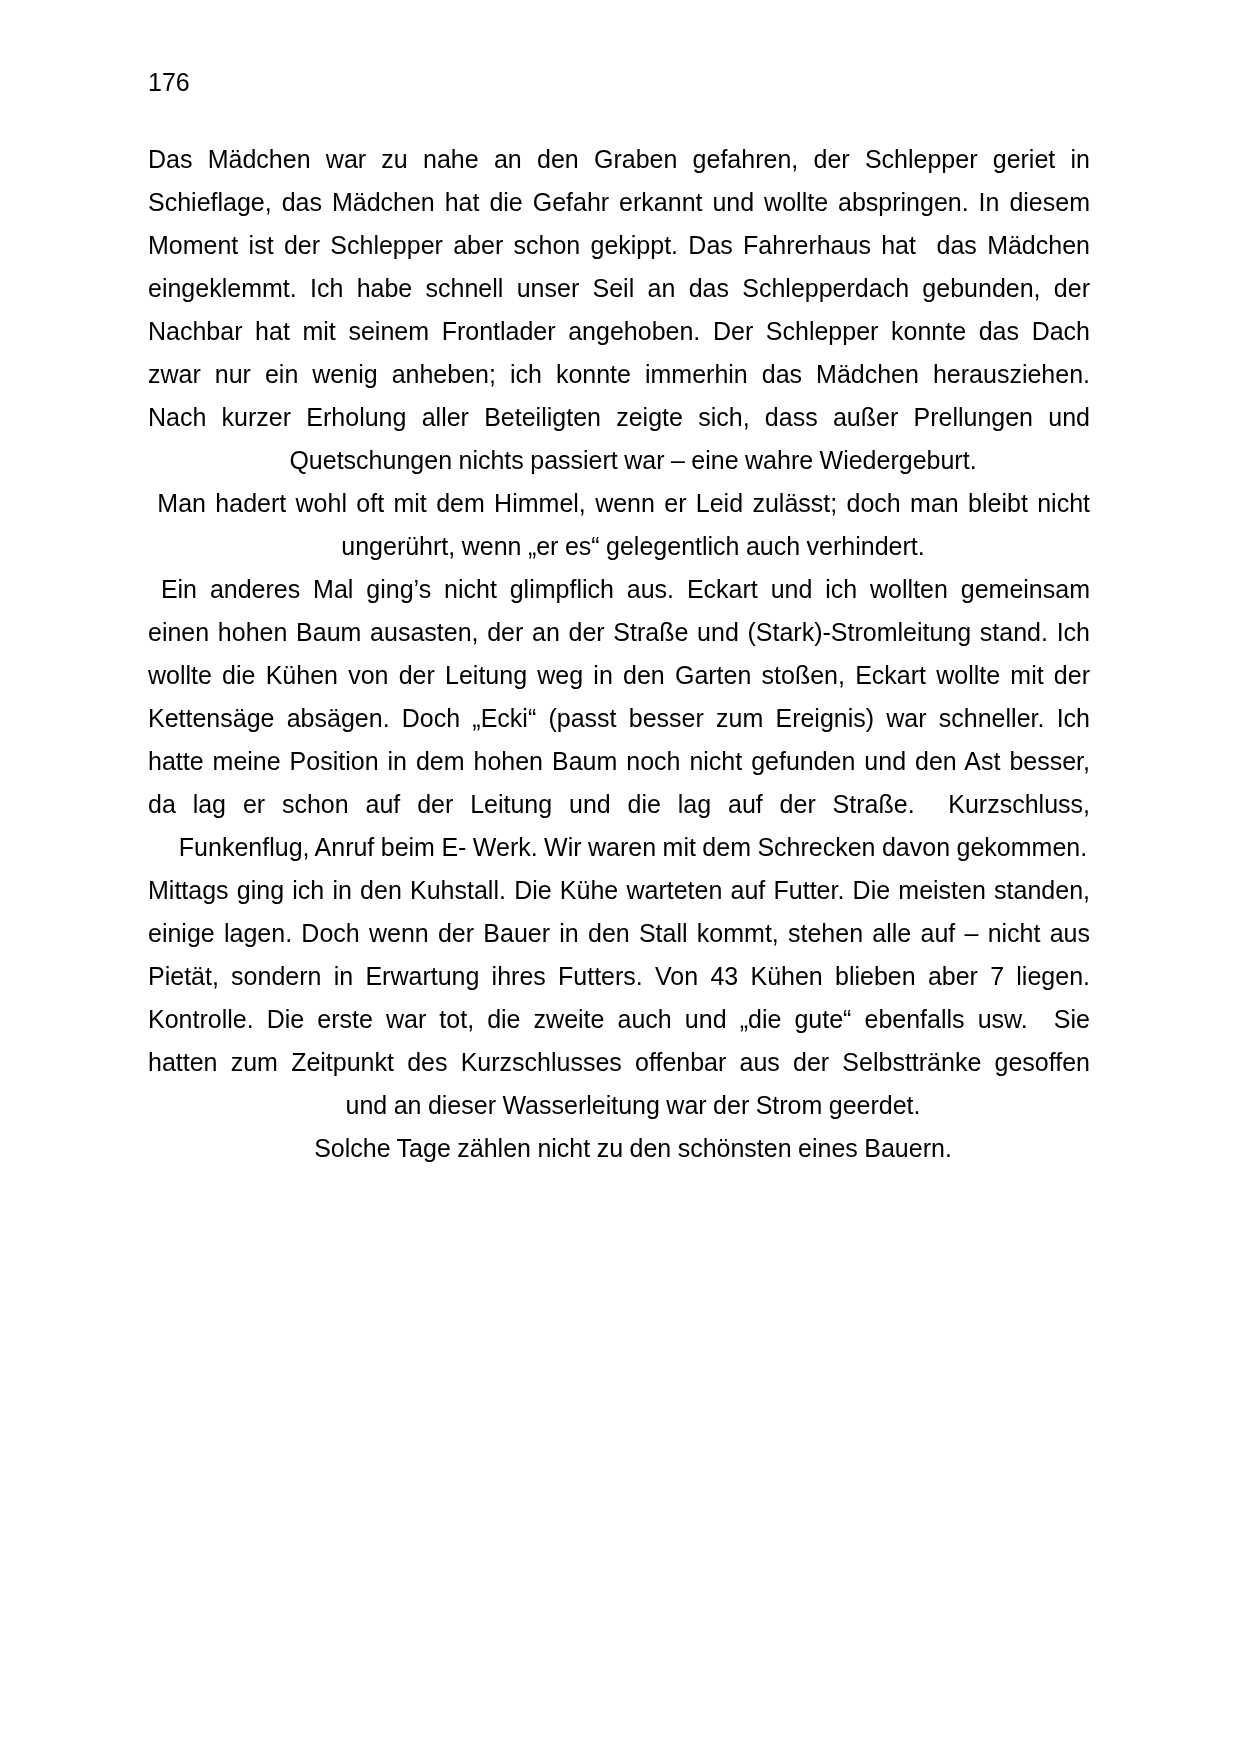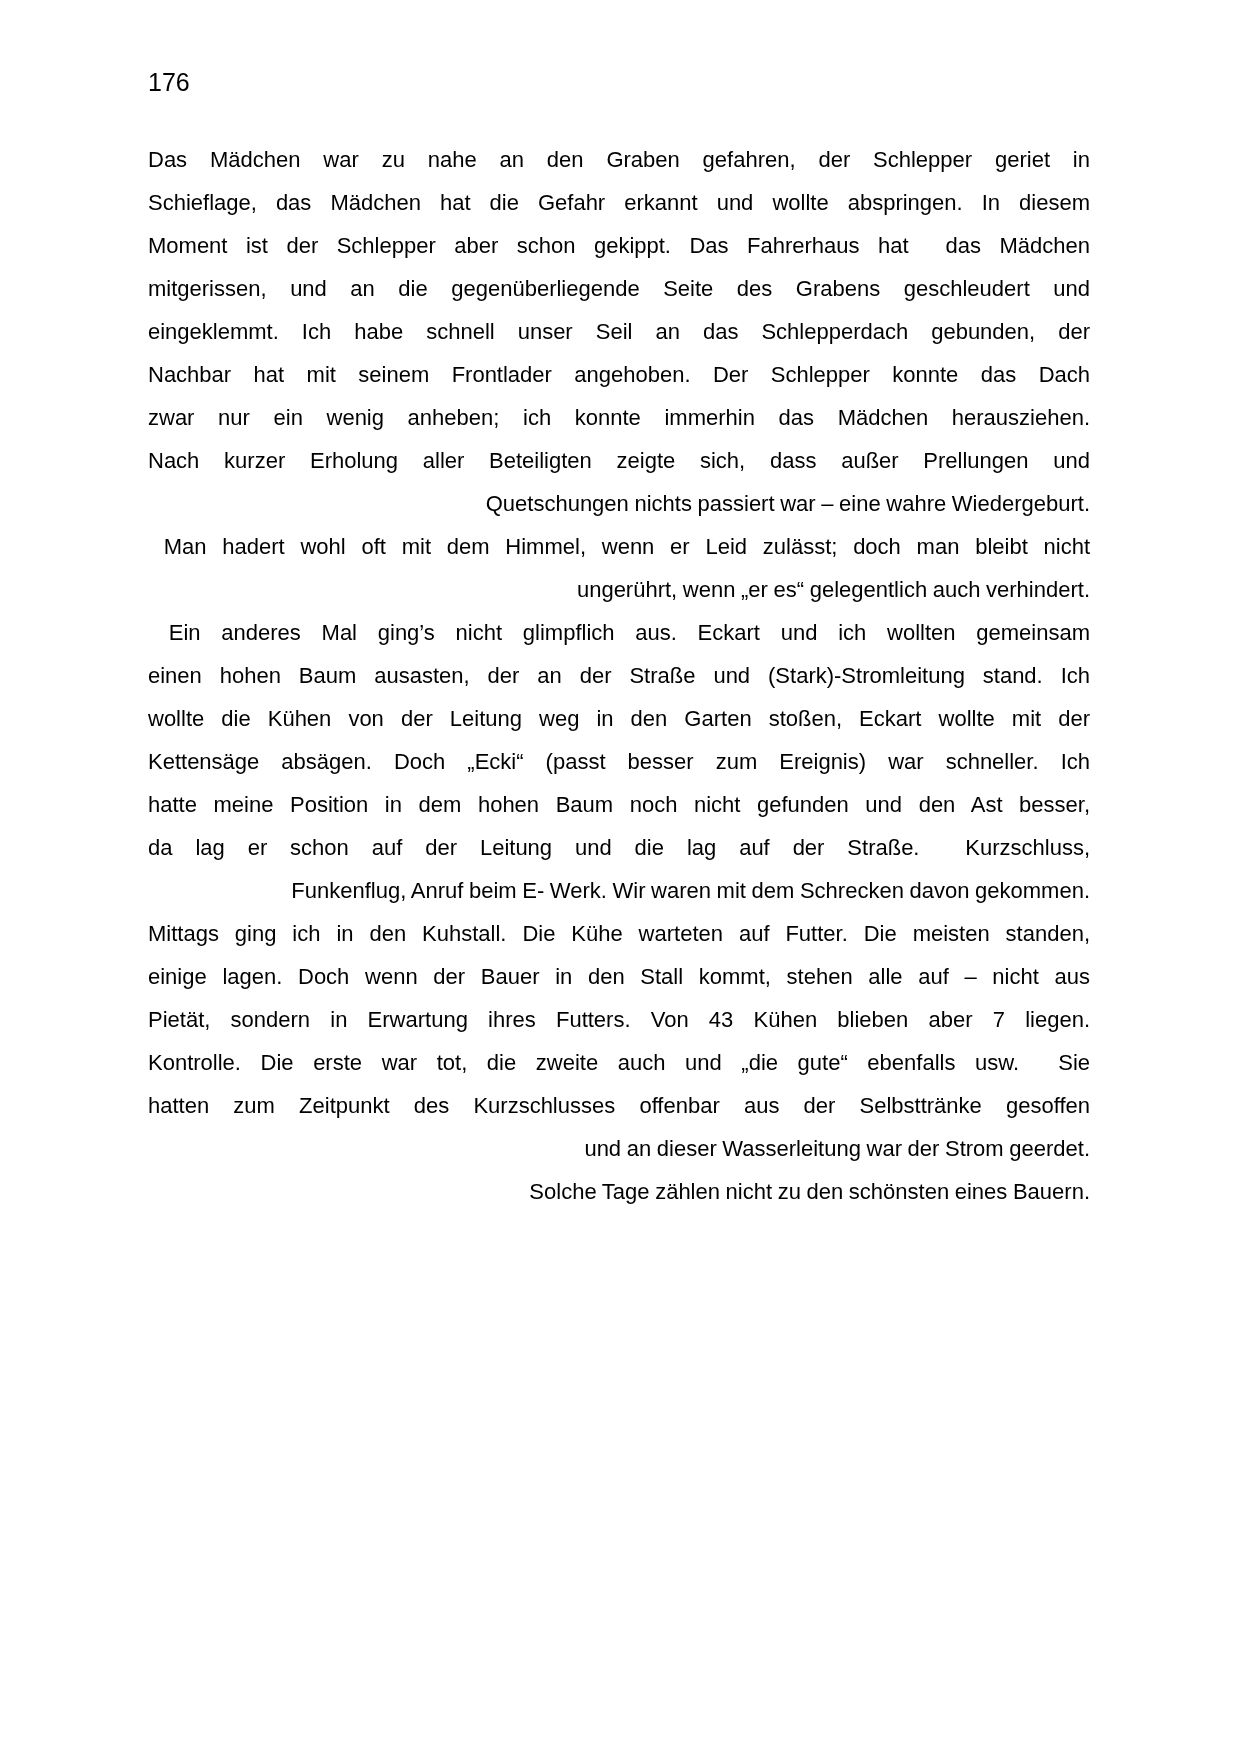--- a/index.html
+++ b/index.html
@@ -21,46 +21,45 @@
     left: 148px;
     width: 942px;
     font-size: 25px;
     line-height: 43px;
   }
   .text-block {
     position: absolute;
     top: 138px;
     left: 148px;
     width: 942px;
-    font-size: 22px;
+    font-size: 25px;
     line-height: 43px;
     word-spacing: -0.5px;
   }
   .line {
     text-align: justify;
     text-align-last: justify;
     height: 43px;
     overflow: visible;
   }
   .line.last {
-    text-align: right;
+    text-align: center;
     text-align-last: auto;
     margin-left: 28px;
   }
 </style>
 </head>
 <body>
 
 <div class="page-number">176</div>
 
 <div class="text-block">
     <div class="line">Das Mädchen war zu nahe an den Graben gefahren, der Schlepper geriet in</div>
     <div class="line">Schieflage, das Mädchen hat die Gefahr erkannt und wollte abspringen. In diesem</div>
     <div class="line">Moment ist der Schlepper aber schon gekippt. Das Fahrerhaus hat&nbsp; das Mädchen</div>
-    <div class="line">mitgerissen, und an die gegenüberliegende Seite des Grabens geschleudert und</div>
     <div class="line">eingeklemmt. Ich habe schnell unser Seil an das Schlepperdach gebunden, der</div>
     <div class="line">Nachbar hat mit seinem Frontlader angehoben. Der Schlepper konnte das Dach</div>
     <div class="line">zwar nur ein wenig anheben; ich konnte immerhin das Mädchen herausziehen.</div>
     <div class="line">Nach kurzer Erholung aller Beteiligten zeigte sich, dass außer Prellungen und</div>
     <div class="line last">Quetschungen nichts passiert war – eine wahre Wiedergeburt.</div>
     <div class="line">&nbsp;Man hadert wohl oft mit dem Himmel, wenn er Leid zulässt; doch man bleibt nicht</div>
     <div class="line last">ungerührt, wenn „er es“ gelegentlich auch verhindert.</div>
     <div class="line">&nbsp;Ein anderes Mal ging’s nicht glimpflich aus. Eckart und ich wollten gemeinsam</div>
     <div class="line">einen hohen Baum ausasten, der an der Straße und (Stark)-Stromleitung stand. Ich</div>
     <div class="line">wollte die Kühen von der Leitung weg in den Garten stoßen, Eckart wollte mit der</div>

